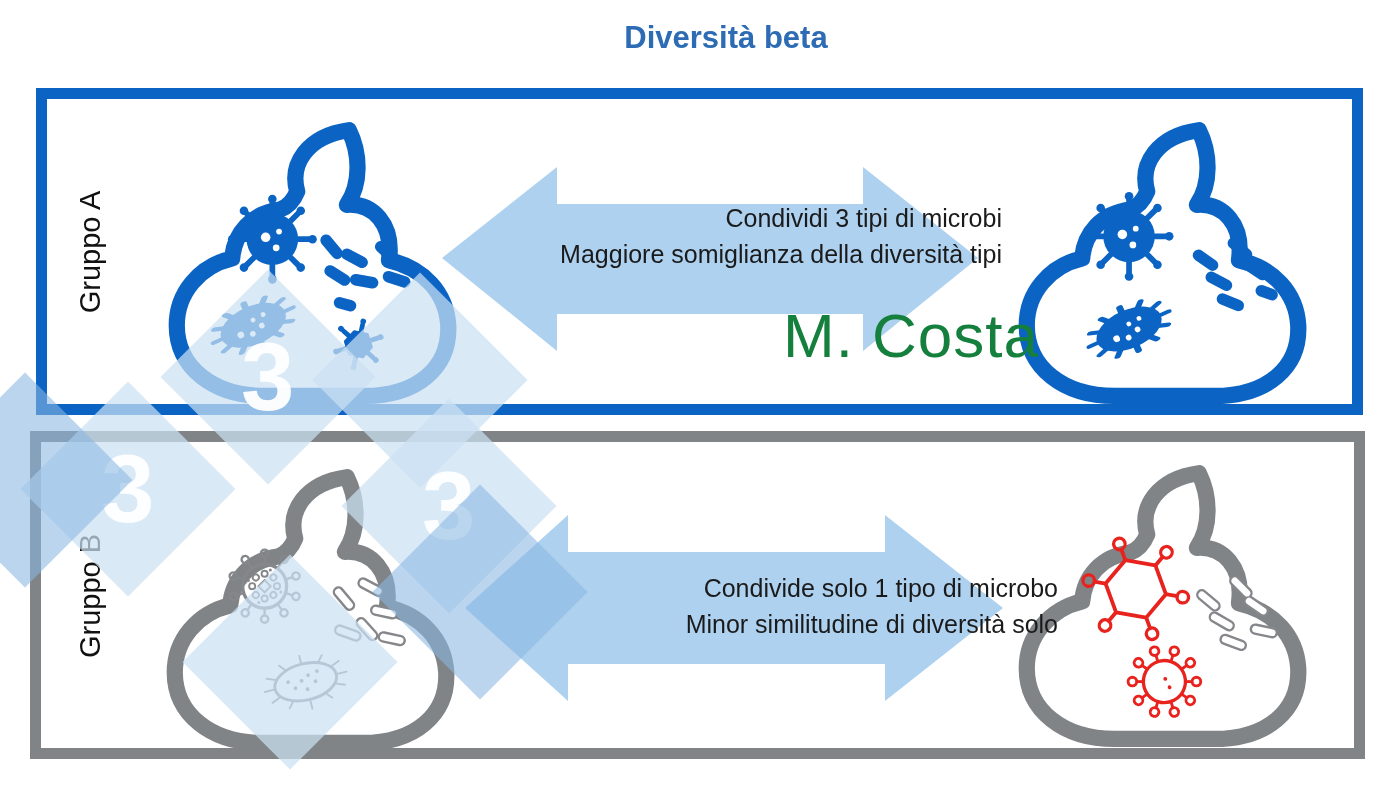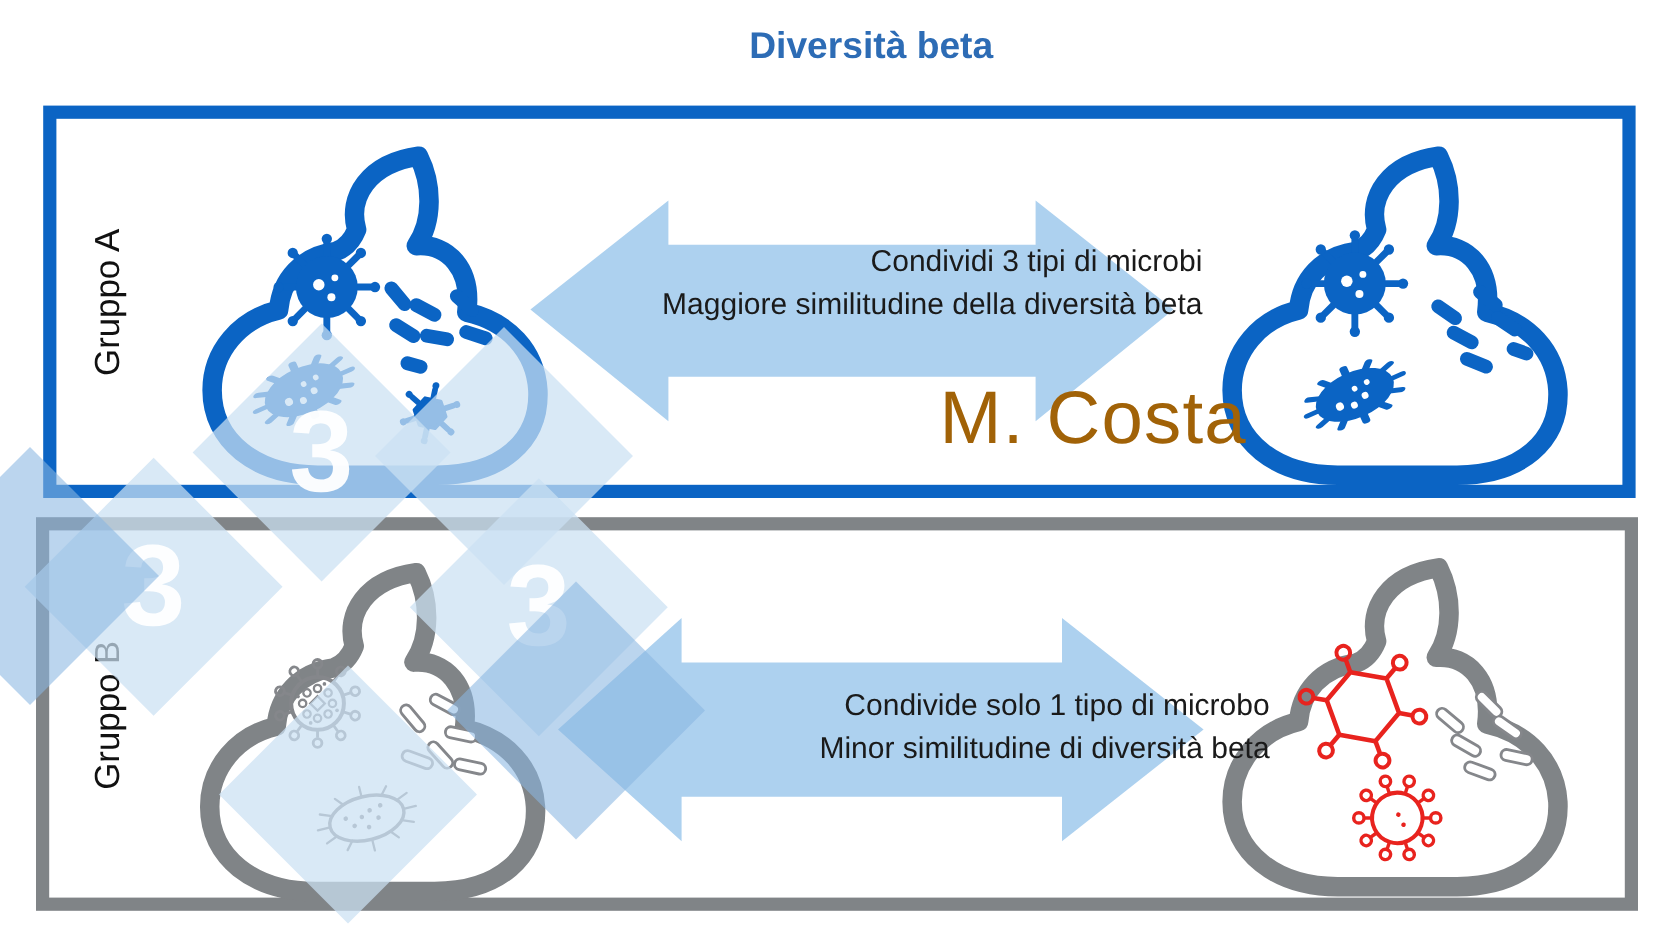--- a/index.html
+++ b/index.html
@@ -13,22 +13,22 @@
   .vlabel{position:absolute;width:200px;height:40px;line-height:40px;text-align:center;
           font-size:29px;color:#111;transform:rotate(-90deg);}
   .vlabel-a{left:-10px;top:232px;}
   .vlabel-b{left:-10px;top:576px;}
   .poop{position:absolute;width:325px;height:300px;z-index:2;}
   .arrow-svg{position:absolute;z-index:3;}
   .arrow-text{position:absolute;z-index:3;text-align:right;color:#1a1a1a;
               font-size:25px;line-height:35.5px;}
   .atext-a{left:442px;top:201px;width:560px;}
   .atext-b{left:488px;top:571px;width:570px;}
-  .mcosta{position:absolute;left:783px;top:313px;z-index:4;font-size:62px;
-          color:#a16207;letter-spacing:1px;}
+  .mcosta{position:absolute;left:783px;top:300px;z-index:4;font-size:62px;
+          color:#15803d;letter-spacing:1px;}
   .diamond{position:absolute;width:152px;height:152px;z-index:5;
            transform:rotate(45deg);display:flex;align-items:center;justify-content:center;}
   .d-light{background:rgba(203,224,243,0.72);}
   .d-med{background:rgba(138,183,226,0.58);}
   .diamond span{transform:rotate(-45deg);font-size:96px;font-weight:bold;
                 color:rgba(255,255,255,0.95);}
 </style>
 </head>
 <body>
 
@@ -454,29 +454,29 @@
         <line transform="translate(58,44) rotate(-78)" y1="-9" y2="9"></line>
       </g>
     </g>
   </svg>
 
   <svg class="arrow-svg" style="left:440px;top:163px;" width="540" height="192">
     <polygon points="2,95 117,4 117,41 423,41 423,4 538,95 423,188 423,151 117,151 117,188" fill="#A9CFEE" fill-opacity="0.95"></polygon>
   </svg>
   <div class="arrow-text atext-a">
     <div>Condividi 3 tipi di microbi</div>
-    <div>Maggiore similitudine della diversità beta</div>
+    <div>Maggiore somiglianza della diversità tipi</div>
   </div>
 
   <svg class="arrow-svg" style="left:463px;top:510px;" width="545" height="195">
     <polygon points="2,98 105,5 105,42 422,42 422,5 540,98 422,191 422,154 105,154 105,191" fill="#A9CFEE" fill-opacity="0.95"></polygon>
   </svg>
   <div class="arrow-text atext-b">
     <div>Condivide solo 1 tipo di microbo</div>
-    <div>Minor similitudine di diversità beta</div>
+    <div>Minor similitudine di diversità solo</div>
   </div>
 
   <div class="mcosta">M. Costa</div>
 
   <div class="diamond d-light" style="left:192px;top:301px;">
     <span>3</span>
   </div>
   <div class="diamond d-light" style="left:52px;top:413px;">
     <span>3</span>
   </div>

